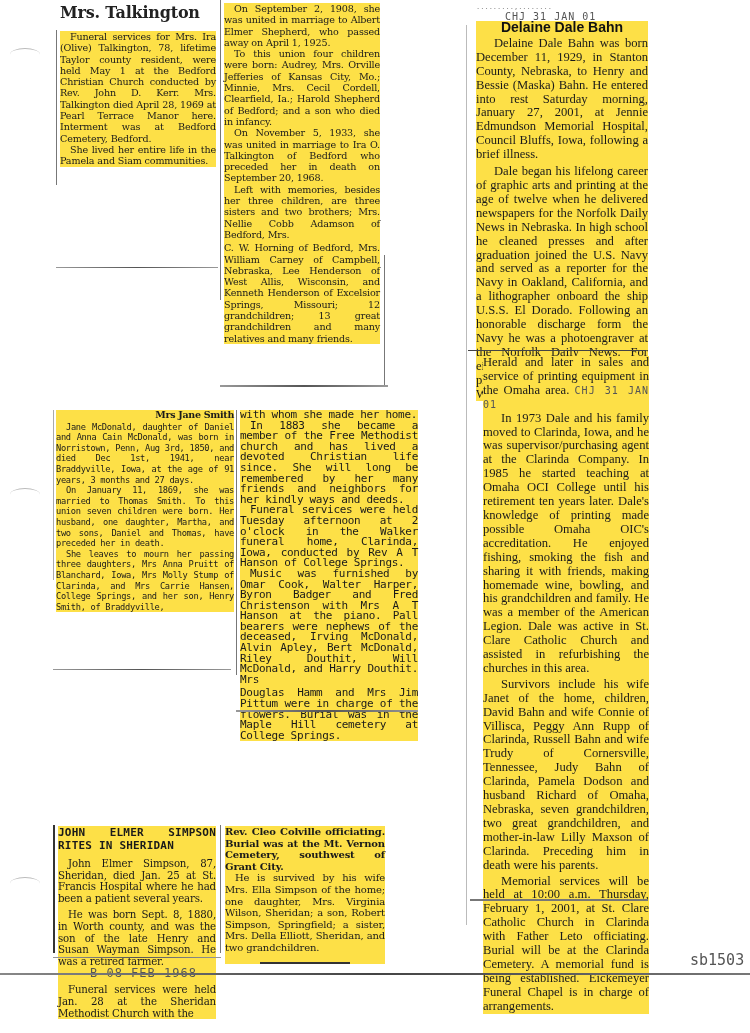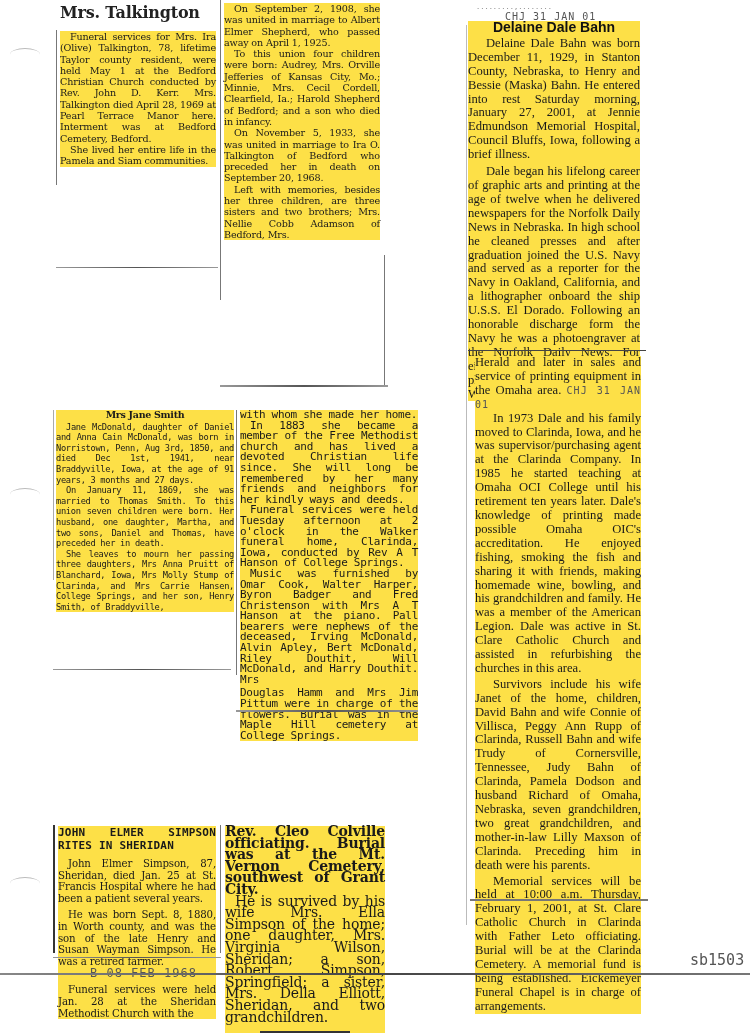--- a/index.html
+++ b/index.html
@@ -1,29 +1,29 @@
 <!DOCTYPE html>
 <html><head>
 <meta charset="utf-8">
 <style>
   html, body { margin: 0; padding: 0; background: #ffffff; }
   body { width: 750px; height: 1033px; position: relative; overflow: hidden; font-family: "DejaVu Serif", serif; color: #1a1a1a; }
   .clip { position: absolute; background: #fde047; }
   .serif-old { font-family: "DejaVu Serif", serif; font-size: 9.6px; line-height: 11.3px; letter-spacing: -0.15px; text-align: justify; }
-  .serif-new { font-family: "Liberation Serif", serif; font-size: 12.6px; line-height: 13.9px; text-align: justify; }
+  .serif-new { font-family: "Liberation Serif", serif; font-size: 12.6px; line-height: 13.9px; text-align: justify; margin-left: 8px; }
   .para { margin: 0; text-indent: 10px; }
   .para + .para { margin-top: 0; }
   .spaced + .spaced { margin-top: 5px; }
   .hand { font-family: "DejaVu Sans Mono", monospace; color: #555; letter-spacing: 1px; }
   .rule-h { position: absolute; height: 2px; background: linear-gradient(90deg,#999,#555,#999); }
   .rule-v { position: absolute; width: 1px; background: #777; }
   .hole { position: absolute; width: 30px; height: 12px; border-top: 1.5px solid #bbb; border-radius: 50% 50% 0 0; }
   h1.talk-title { position: absolute; left: 60px; top: 3px; margin: 0; font-family: "DejaVu Serif", serif; font-weight: bold; font-size: 16px; color: #222; letter-spacing: -0.2px; }
   .bahn-title { font-family: "Liberation Sans", sans-serif; font-weight: bold; font-size: 14px; text-align: center; margin: 0 0 2px 0; color: #111; }
-  .smith-title { font-family: "DejaVu Serif", serif; font-weight: bold; font-size: 9.5px; text-align: center; margin: 0 0 1px 0; }
+  .smith-title { font-family: "DejaVu Serif", serif; font-weight: bold; font-size: 9.5px; text-align: right; margin: 0 0 1px 0; }
   .simpson-title { font-family: "DejaVu Sans Mono", monospace; font-weight: bold; font-size: 11px; line-height: 13px; margin: 0 0 6px 0; letter-spacing: 0.2px; }
   .short-rule { height: 2px; background: #333; width: 90px; margin: 8px auto 0 auto; }
   .dots { font-family: "DejaVu Sans Mono", monospace; font-size: 7px; color: #888; letter-spacing: 0; }
 </style>
 </head>
 <body>
 
 <div class="hole" style="left:10px; top:48px;"></div>
 <div class="hole" style="left:10px; top:488px;"></div>
 <div class="hole" style="left:10px; top:877px;"></div>
@@ -35,20 +35,21 @@
     <p class="para">Funeral services for Mrs. Ira (Olive) Talkington, 78, lifetime Taylor county resident, were held May 1 at the Bedford Christian Church conducted by Rev. John D. Kerr. Mrs. Talkington died April 28, 1969 at Pearl Terrace Manor here. Interment was at Bedford Cemetery, Bedford.</p>
     <p class="para">She lived her entire life in the Pamela and Siam communities.</p>
   </div>
   <div class="rule-h" style="left:56px; top:267px; width:162px; height:1px;"></div>
   <div class="rule-v" style="left:220px; top:0px; height:300px;"></div>
   <div class="clip serif-old" style="left:224px; top:3px; width:156px;">
     <p class="para">On September 2, 1908, she was united in marriage to Albert Elmer Shepherd, who passed away on April 1, 1925.</p>
     <p class="para">To this union four children were born: Audrey, Mrs. Orville Jefferies of Kansas City, Mo.; Minnie, Mrs. Cecil Cordell, Clearfield, Ia.; Harold Shepherd of Bedford; and a son who died in infancy.</p>
     <p class="para">On November 5, 1933, she was united in marriage to Ira O. Talkington of Bedford who preceded her in death on September 20, 1968.</p>
     <p class="para">Left with memories, besides her three children, are three sisters and two brothers; Mrs. Nellie Cobb Adamson of Bedford, Mrs.</p>
+    <p class="para" style="text-indent:0; margin-top:2px;">C. W. Horning of Bedford, Mrs. William Carney of Campbell, Nebraska, Lee Henderson of West Allis, Wisconsin, and Kenneth Henderson of Excelsior Springs, Missouri; 12 grandchildren; 13 great grandchildren and many relatives and many friends.</p>
   </div>
   <div class="rule-h" style="left:220px; top:385px; width:168px;"></div>
   <div class="rule-v" style="left:384px; top:255px; height:130px;"></div>
 </div>
 
 <div>
   <div class="rule-v" style="left:53px; top:410px; height:170px; background:#aaa;"></div>
   <div class="clip serif-old" style="left:56px; top:410px; width:178px; font-family:'DejaVu Sans Mono', monospace; font-size:8.7px; line-height:10.6px; letter-spacing:-0.3px;">
     <div class="smith-title">Mrs Jane Smith</div>
     <p class="para">Jane McDonald, daughter of Daniel and Anna Cain McDonald, was born in Norristown, Penn, Aug 3rd, 1850, and died Dec 1st, 1941, near Braddyville, Iowa, at the age of 91 years, 3 months and 27 days.</p>
@@ -70,21 +71,21 @@
 <div>
   <div class="rule-v" style="left:53px; top:825px; height:128px; background:#333; width:2px;"></div>
   <div class="clip serif-old" style="left:58px; top:826px; width:158px; font-size:10.2px; line-height:11.6px;">
     <div class="simpson-title">JOHN ELMER SIMPSON RITES IN SHERIDAN</div>
     <p class="para spaced">John Elmer Simpson, 87, Sheridan, died Jan. 25 at St. Francis Hospital where he had been a patient several years.</p>
     <p class="para spaced">He was born Sept. 8, 1880, in Worth county, and was the son of the late Henry and Susan Wayman Simpson. He was a retired farmer.</p>
     <div class="hand" style="font-size:12px; margin:0 0 4px 32px; line-height:13px;">B 08 FEB 1968</div>
     <p class="para">Funeral services were held Jan. 28 at the Sheridan Methodist Church with the</p>
   </div>
   <div class="rule-v" style="left:220px; top:825px; height:128px;"></div>
-  <div class="clip serif-old" style="left:225px; top:826px; width:160px; font-size:14px; line-height:11.6px;">
+  <div class="clip serif-old" style="left:225px; top:826px; width:160px; font-size:10px; line-height:11.6px;">
     <p class="para" style="text-indent:0; font-weight:bold;">Rev. Cleo Colville officiating. Burial was at the Mt. Vernon Cemetery, southwest of Grant City.</p>
     <p class="para" style="">He is survived by his wife Mrs. Ella Simpson of the home; one daughter, Mrs. Virginia Wilson, Sheridan; a son, Robert Simpson, Springfield; a sister, Mrs. Della Elliott, Sheridan, and two grandchildren.</p>
     <div class="short-rule"></div>
   </div>
   <div class="rule-h" style="left:53px; top:957px; width:168px; height:1px;"></div>
 </div>
 
 <div>
   <div class="dots" style="position:absolute; left:476px; top:3px;">.........,........</div>
   <div class="hand" style="position:absolute; left:505px; top:11px; font-size:10px;">CHJ 31 JAN 01</div>

